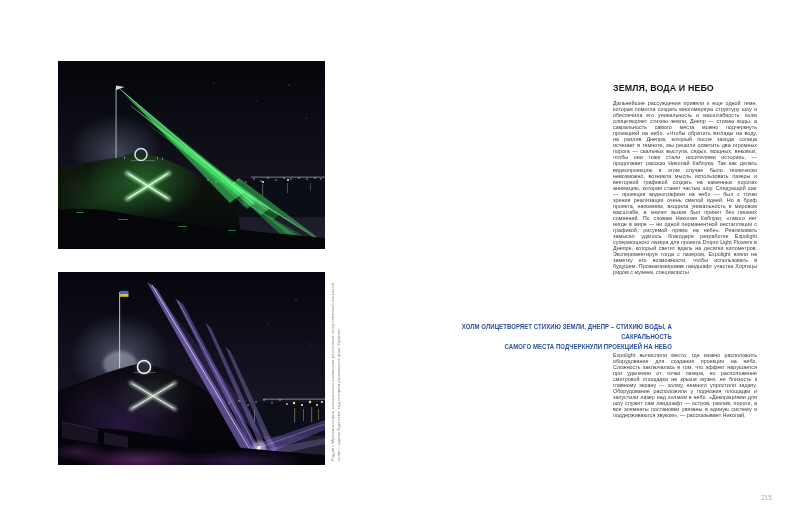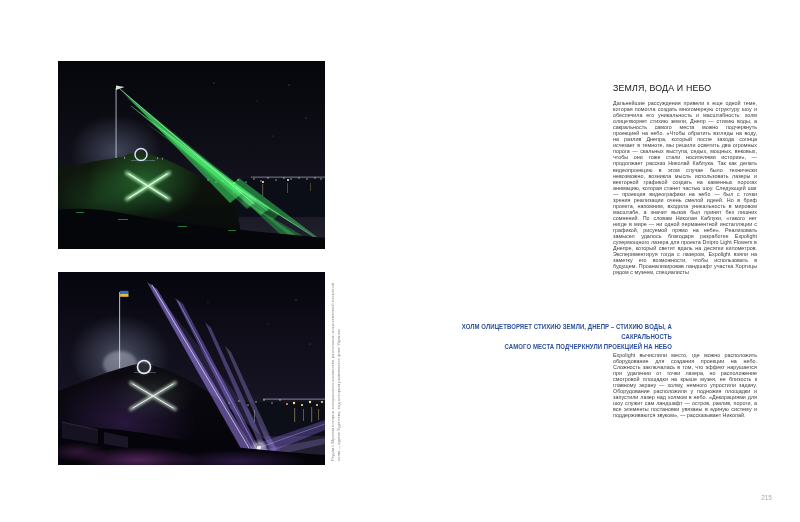--- a/index.html
+++ b/index.html
@@ -11,21 +11,21 @@
   .photo svg{display:block;width:100%;height:100%}
   #photo-green{left:58px;top:61px;width:267px;height:188px}
   #photo-violet{left:58px;top:272px;width:267px;height:193px}
   .caption{
     position:absolute;left:330px;top:461px;width:186px;
     transform:rotate(-90deg);transform-origin:0 0;
     font-size:4.3px;line-height:5.6px;color:#8f8f8f;white-space:pre-line;
   }
   .heading{
     position:absolute;left:613px;top:83px;
-    font-size:8.8px;font-weight:normal;color:#141414;letter-spacing:.15px;
+    font-size:8.8px;font-weight:bold;color:#141414;letter-spacing:.15px;
   }
   .body-text{
     position:absolute;width:144px;
     font-size:5.4px;line-height:6.05px;color:#3d3d3d;text-align:justify;
   }
   #body1{left:613px;top:100px}
   #body2{left:613px;top:352px}
   .pull-quote{
     position:absolute;left:420px;top:322px;width:252px;text-align:right;
     font-size:6.8px;font-weight:bold;color:#2e4f9c;line-height:10.2px;

